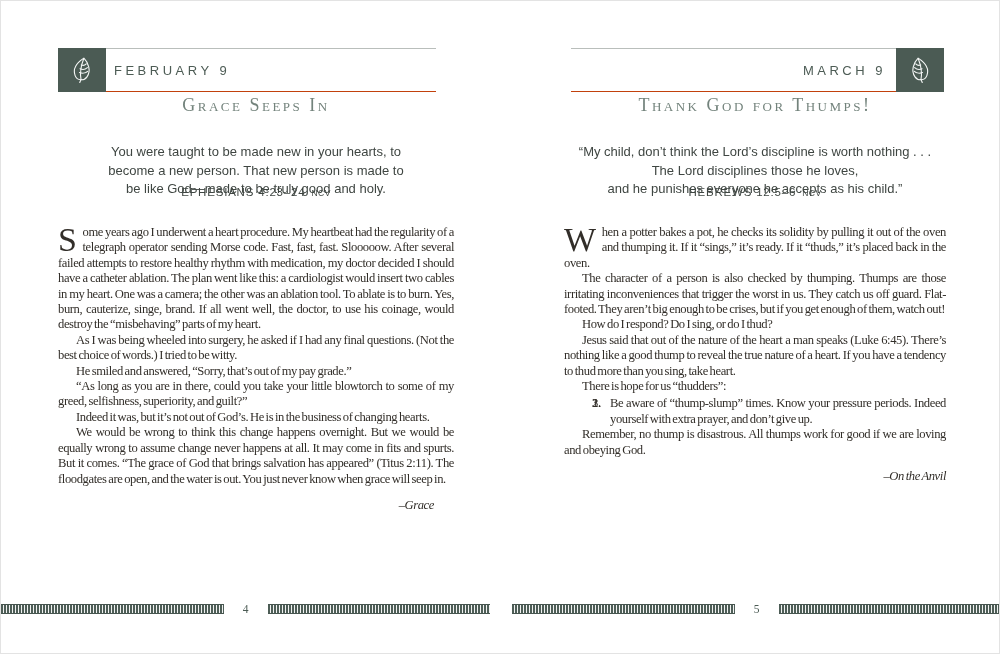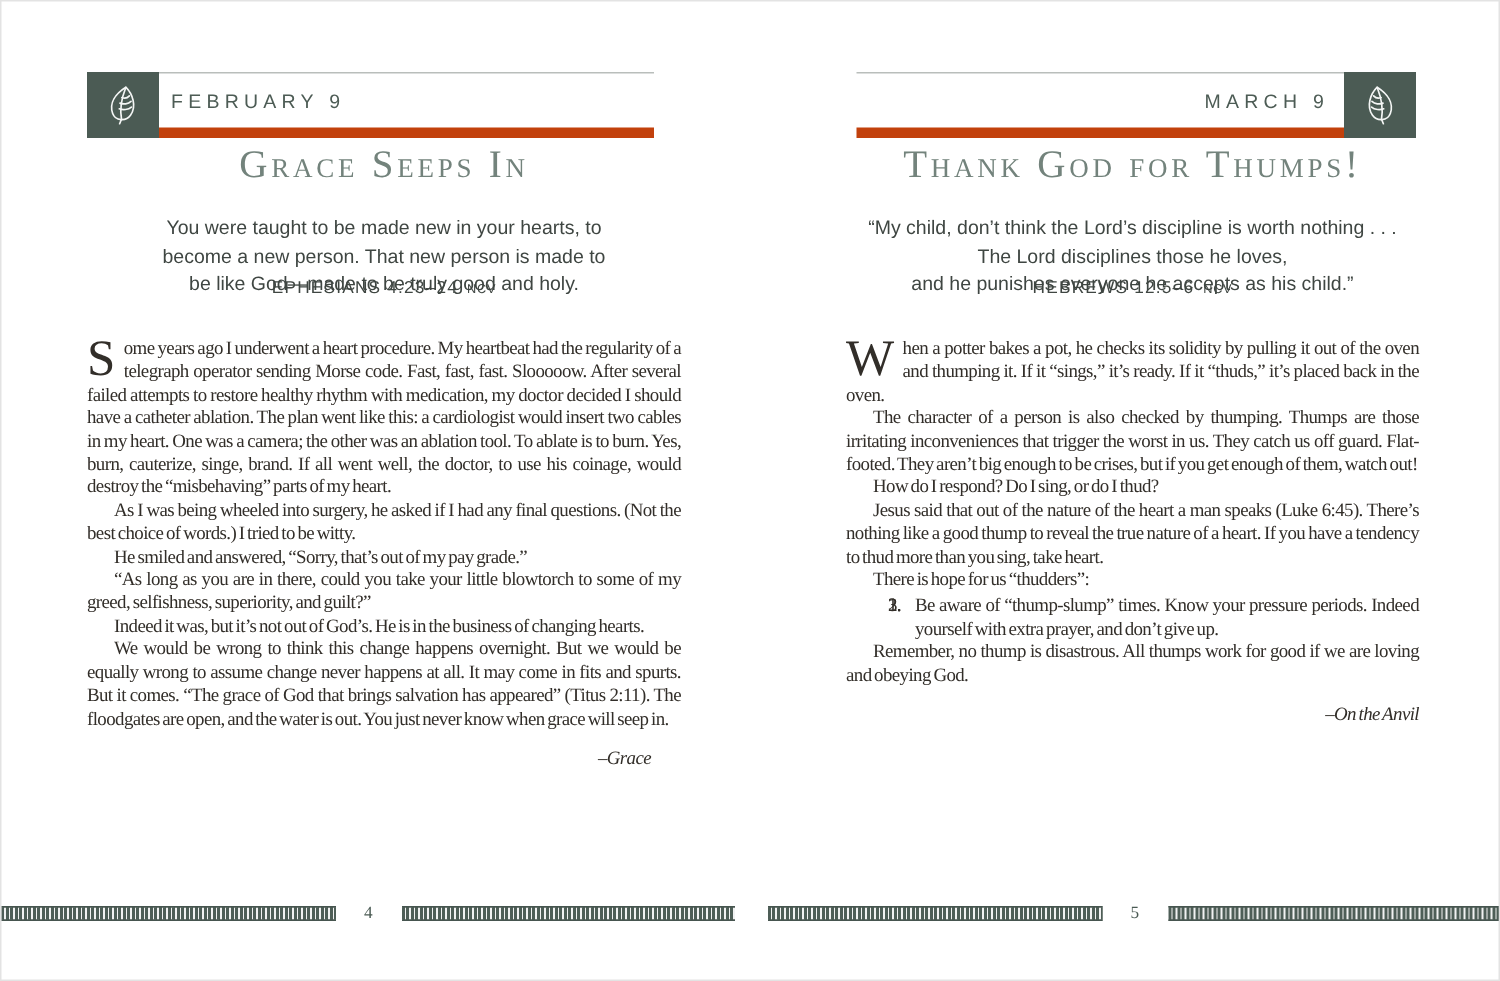--- a/index.html
+++ b/index.html
@@ -12,28 +12,28 @@
 
   
   .header{position:absolute;top:47px;height:44px;display:flex;}
   .page.left .header{left:0;width:378px;}
   .page.right .header{left:7px;width:373px;}
   .leaf-box{width:48px;height:44px;background:#4b5b54;display:flex;
             align-items:center;justify-content:center;flex:none;}
   .leaf-box svg{display:block;}
   .page.right .leaf-box svg{transform:scaleX(-1);}
   .rulebar{flex:1;box-sizing:border-box;border-top:1px solid #b9bebb;
-           border-bottom:7px solid #c2410c;display:flex;align-items:center;}
+           border-bottom:1px solid #c2410c;display:flex;align-items:center;}
   .page.left .rulebar{padding-left:8px;}
   .page.right .rulebar{justify-content:flex-end;padding-right:10px;}
   .date{font-family:"Liberation Sans", sans-serif;font-size:13px;
         letter-spacing:3.5px;color:#4d5c55;}
 
   .title{position:absolute;top:94px;left:0;right:0;margin:0;text-align:center;
-         font-weight:normal;font-variant:small-caps;font-size:26px;
+         font-weight:normal;font-variant:small-caps;font-size:18px;
          letter-spacing:2.5px;color:#73837c;}
 
   .epigraph{position:absolute;top:142px;left:0;right:0;text-align:center;
             white-space:pre-line;font-family:"Liberation Sans", sans-serif;
             font-size:13px;line-height:18.5px;color:#3f4642;}
   .reference{position:absolute;top:185px;left:0;right:0;text-align:center;
              font-family:"Liberation Sans", sans-serif;font-size:11.5px;
              letter-spacing:.8px;color:#3f4642;}
   .reference .ver{font-size:8.5px;letter-spacing:.5px;margin-left:2px;}
 

